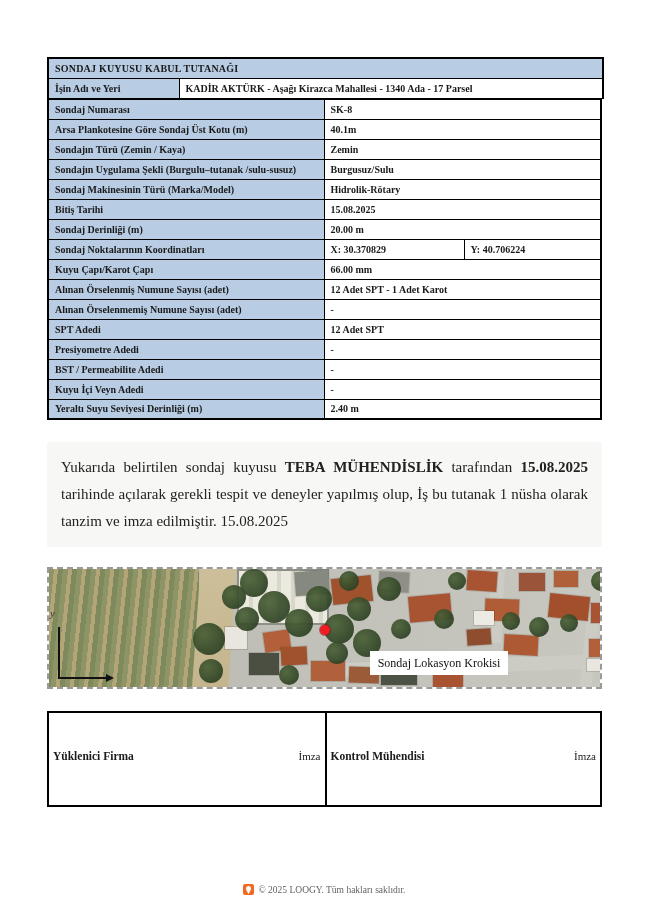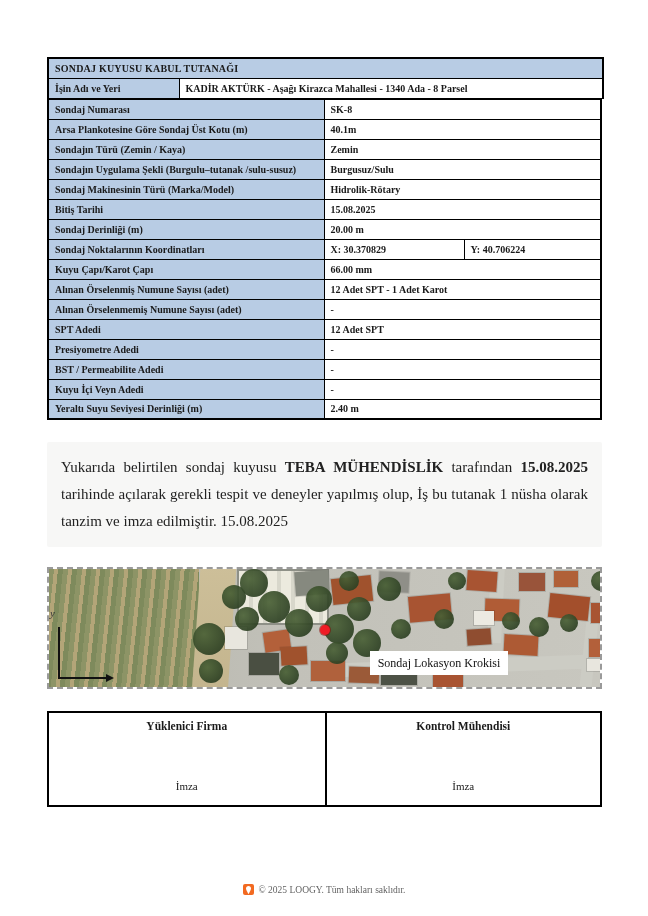--- a/index.html
+++ b/index.html
@@ -52,21 +52,21 @@
     display:flex; align-items:center; justify-content:center; font-size:12px; color:#111;
   }
   .axis-y-line { position:absolute; left:9px; top:58px; width:2px; height:52px; background:#111; }
   .axis-x-line { position:absolute; left:9px; top:108px; width:50px; height:2px; background:#111; }
   .axis-arrowhead { position:absolute; left:57px; top:105px; width:0; height:0;
     border-top:4px solid transparent; border-bottom:4px solid transparent; border-left:8px solid #111; }
   .axis-label { position:absolute; left:1px; top:38px; font-size:11px; color:#3c3c3c; font-style:italic; }
 
   
   .sig-table { margin-top:22px; width:555px; height:96px; border:2px solid #000; display:flex; }
-  .sig-cell { flex:1 1 50%; display:flex; flex-direction:column; justify-content:space-between;
+  .sig-cell { flex:1 1 50%; display:flex; flex-direction:row; justify-content:space-between;
     align-items:center; padding:7px 4px 13px 4px; background:#fff; }
   .sig-cell + .sig-cell { border-left:2px solid #000; }
   .sig-title { font-weight:bold; font-size:11.5px; }
   .sig-line { font-size:11px; }
 
   
   .footer { position:absolute; left:0; top:884px; width:648px; text-align:center; font-size:9.5px; color:#636363; }
   .footer-inner { display:inline-flex; align-items:center; gap:5px; }
   .footer-logo { width:11px; height:11px; background:#f26a21; border-radius:2px; display:inline-flex; align-items:center; justify-content:center; }
   .footer-logo svg { display:block; }
@@ -81,21 +81,21 @@
       <colgroup>
           <col style="width:131px">
           <col style="width:424px">
         </colgroup>
       <tbody>
           <tr class="title-row">
         <th colspan="2">SONDAJ KUYUSU KABUL TUTANAĞI</th>
       </tr>
       <tr>
         <th>İşin Adı ve Yeri</th>
-        <td>KADİR AKTÜRK - Aşağı Kirazca Mahallesi - 1340 Ada - 8 Parsel</td>
+        <td>KADİR AKTÜRK - Aşağı Kirazca Mahallesi - 1340 Ada - 17 Parsel</td>
       </tr>
     </tbody>
       </table>
 
     <table class="info" id="tableB">
       <colgroup>
           <col style="width:276px">
           <col style="width:140px">
           <col style="width:137px">
         </colgroup>

